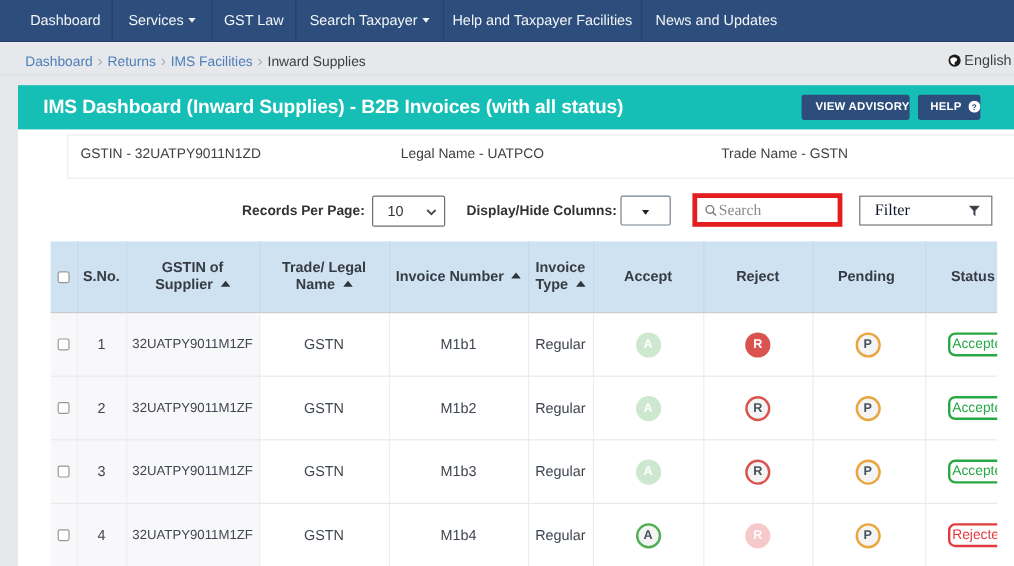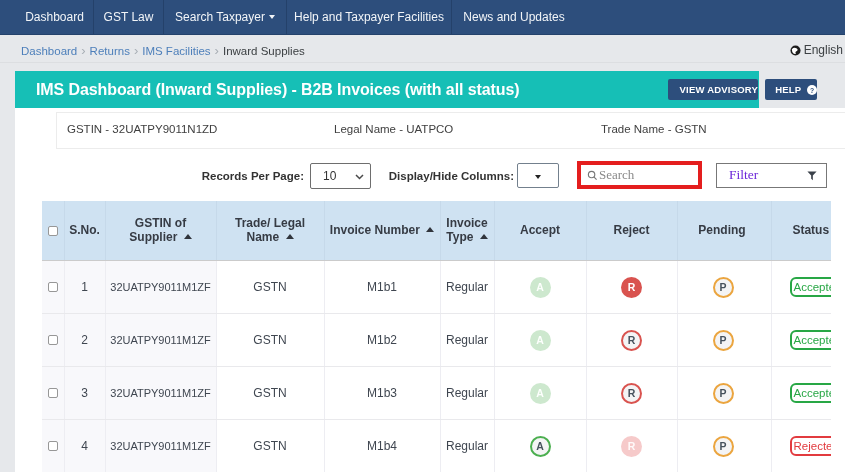--- a/index.html
+++ b/index.html
@@ -13,41 +13,41 @@
   .caret-d { display:inline-block; width:0; height:0; border-left:3.5px solid transparent; border-right:3.5px solid transparent; border-top:4px solid #f2f5f8; margin-left:4px; }
 
   
   .crumb { position:absolute; left:21px; top:43px; font-size:11.5px; color:#9aa0a6; }
   .crumb a { color:#4d7fba; text-decoration:none; }
   .crumb .sep { color:#a8aeb5; font-size:13px; margin:0 4px; }
   .crumb .cur { color:#3c4043; }
   .lang { position:absolute; top:43px; right:2px; font-size:12px; color:#3c4043; }
 
   
-  .teal { position:absolute; left:15px; top:71px; width:744px; height:37px; background:#16bfb6; }
+  .teal { position:absolute; left:15px; top:71px; width:830px; height:37px; background:#16bfb6; }
   .teal h1 { position:absolute; left:21px; top:0; line-height:37px; font-size:16px; font-weight:bold; color:#ffffff; letter-spacing:-0.1px; }
   .btn { position:absolute; top:8px; height:21px; background:#2d4e7c; color:#fff; font-weight:bold; font-size:9.5px; letter-spacing:0.2px; border:none; border-radius:2px; text-align:right; line-height:21px; }
   .btn.adv { left:653px; width:90px; }
   .btn.help { left:750px; width:52px; }
 
   
   .card { position:absolute; left:15px; top:108px; width:830px; height:364px; background:#ffffff; }
 
   
   .gbox { position:absolute; left:30px; top:112px; width:801px; height:37px; background:#fff; border:1px solid #ececec;margin-left:26px; }
   .gbox span { position:absolute; top:10px; font-size:11.5px; color:#404040; }
 
   
   .lbl { position:absolute; font-size:11.5px; color:#333; top:170px;font-weight:bold; }
   .sel { position:absolute; top:163px; height:24px; background:#fff; border:1px solid #828282; border-radius:2px; }
   .caret-b { position:absolute; width:0; height:0; border-left:3.5px solid transparent; border-right:3.5px solid transparent; border-top:4px solid #222; }
   .searchwrap { position:absolute; left:577px; top:161px; width:125px; height:28px; border:4px solid #e41e1e; background:#fff; }
   .searchwrap .ph { position:absolute; left:18px; top:2px; font-family:"Liberation Serif", serif; font-size:13px; color:#8a8a8a; }
   .filterbox { position:absolute; left:716px; top:163px; width:111px; height:25px; border:1px solid #777; background:#fff; }
-  .filterbox .ft { position:absolute; left:12px; top:3px; font-family:"Liberation Serif", serif; font-size:13.5px; color:#6d28d9; }
+  .filterbox .ft { position:absolute; left:12px; top:3px; font-family:"Liberation Serif", serif; font-size:13.5px; color:#0f172a; }
 
   
   .twrap { position:absolute; left:42px; top:201px; width:789px; height:271px; overflow:hidden; }
   table { border-collapse:collapse; table-layout:fixed; width:808px; }
   th { background:#cfe2f2; color:#363b44; font-size:12px; font-weight:bold; text-align:center; vertical-align:middle; height:59px; border-right:1px solid #c6d9ea; border-bottom:1px solid #cbcbcb; padding:0; }
   th:last-child { border-right:none; }
   td { background:#fff; font-size:12px; color:#3f4650; text-align:center; vertical-align:middle; height:53px; border-right:1px solid #ededf2; border-bottom:1px solid #e9e9ec; padding:0; }
   td:last-child { border-right:none; }
   td.fz { background:#f8f8fb; }
   .arrow-up { display:inline-block; width:0; height:0; border-left:4px solid transparent; border-right:4px solid transparent; border-bottom:5px solid #30343c; margin-left:3px; vertical-align:2px; }
@@ -65,20 +65,21 @@
   
   .pill { display:inline-block; height:20px; line-height:16px; border-radius:6px; padding:0 2px; font-size:11.5px; white-space:nowrap; }
   .pill.ok { border:2px solid #28a745; color:#28a745; }
   .pill.no { border:2px solid #e23b3f; color:#e23b3f; }
 </style>
 </head>
 <body>
 
   <div class="nav">
     <div class="it" style="width:78px">Dashboard</div>
+    <div class="it" style="width:83px">Services<span class="caret-d"></span></div>
     <div class="it" style="width:70px">GST Law</div>
     <div class="it" style="width:123px">Search Taxpayer<span class="caret-d"></span></div>
     <div class="it" style="width:165px">Help and Taxpayer Facilities</div>
     <div class="it" style="width:124px">News and Updates</div>
   </div>
 
   <div class="crumb">
     <a>Dashboard</a><span class="sep">›</span><a>Returns</a><span class="sep">›</span><a>IMS Facilities</a><span class="sep">›</span><span class="cur">Inward Supplies</span>
   </div>
   <div class="lang">

